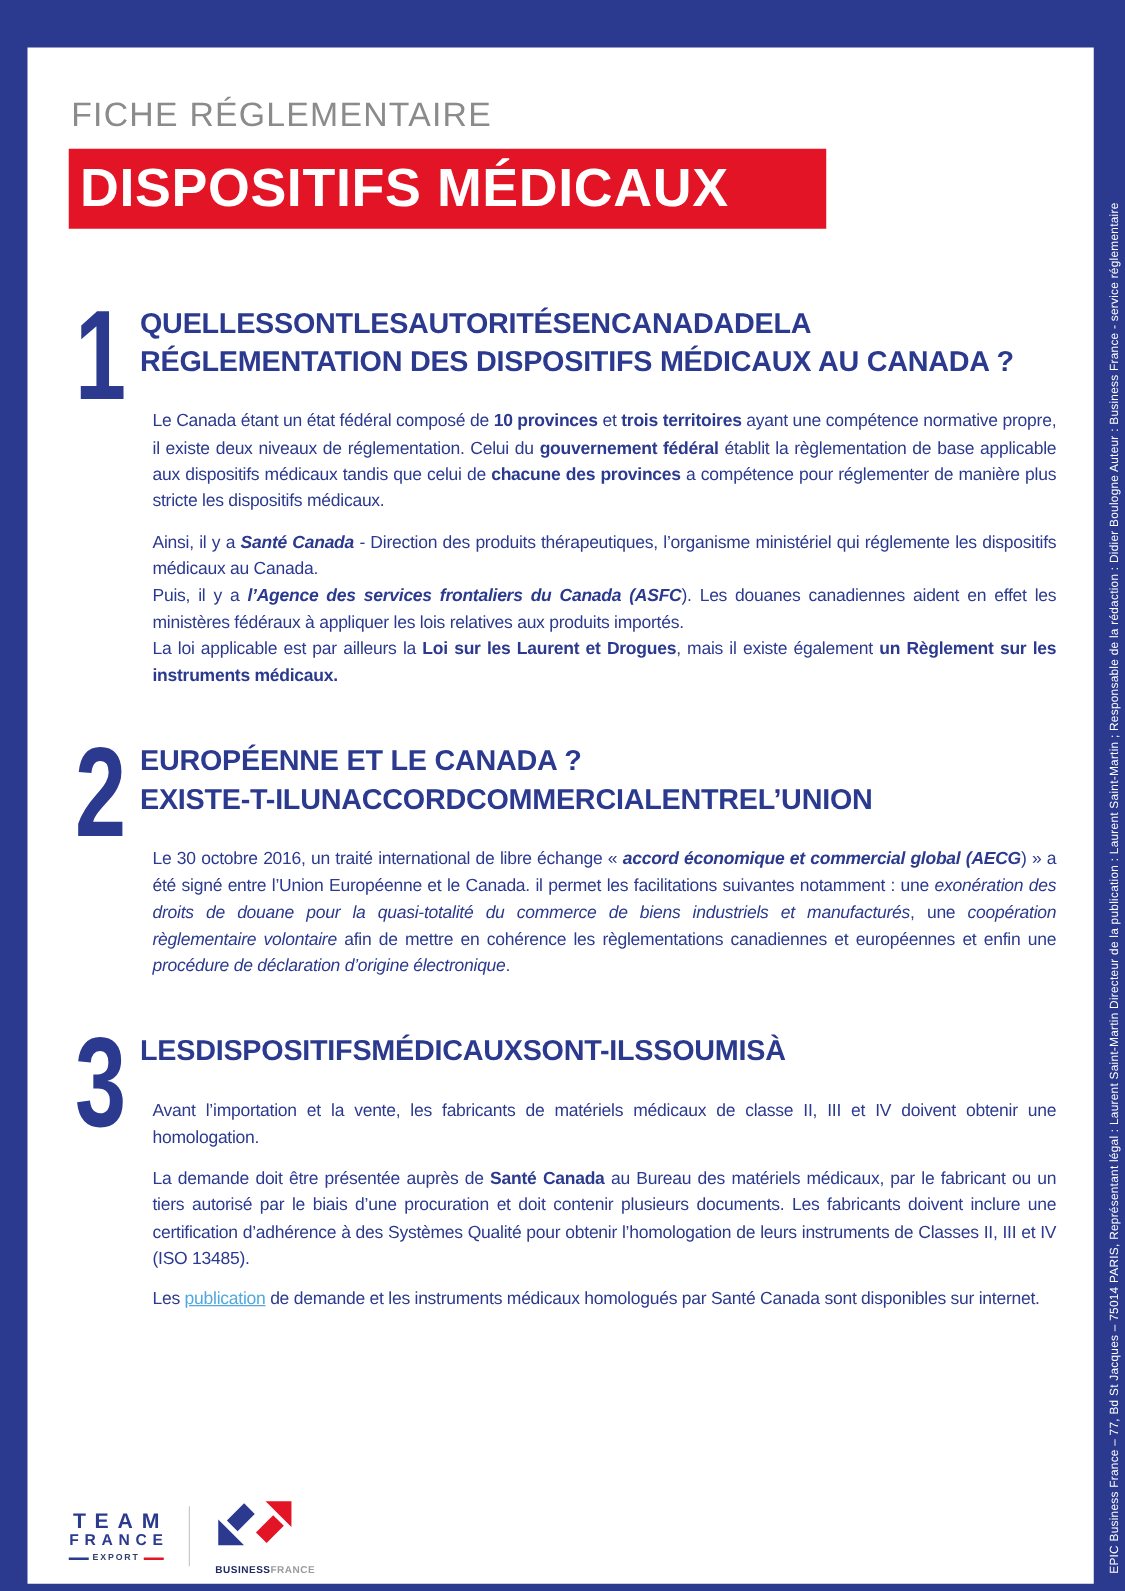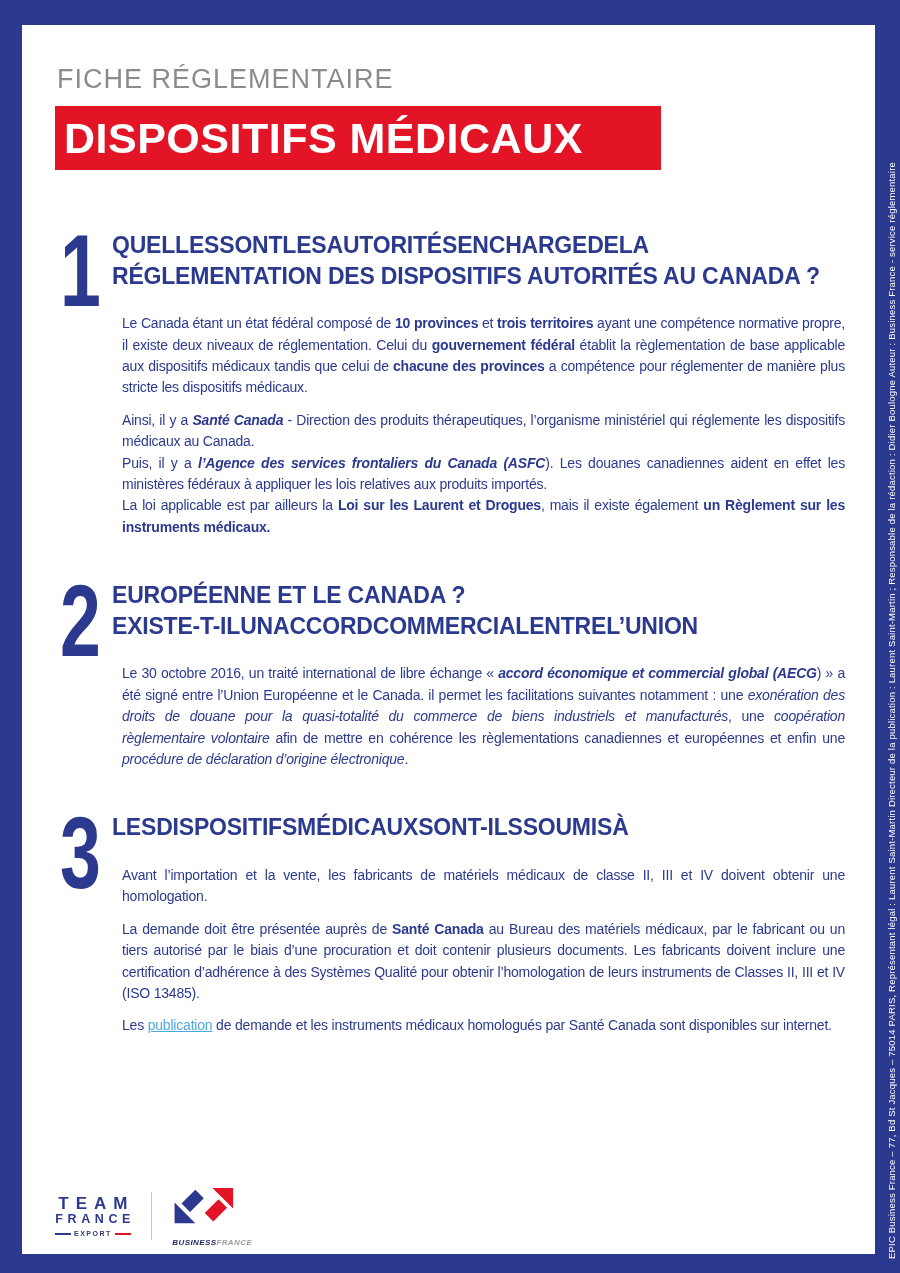--- a/index.html
+++ b/index.html
@@ -6,21 +6,21 @@
     --navy:#2b3a8f;
     --red:#e21425;
     --gray:#8b8b8b;
     --link:#4fa8e0;
     --lightgray:#9b9b9b;
   }
   *{box-sizing:border-box;}
   html,body{margin:0;padding:0;}
   body{font-family:"Liberation Sans", sans-serif;background:#fff;}
   .page{position:relative;width:900px;height:1273px;background:var(--navy);overflow:hidden;}
-  .content{position:absolute;top:25px;left:22px;width:853px;height:1229px;background:#ffffff;overflow:hidden;}
+  .content{position:absolute;top:38px;left:22px;width:853px;height:1229px;background:#ffffff;overflow:hidden;}
 
   
   .kicker{margin:39px 0 0 35px;font-size:27px;letter-spacing:1px;color:var(--gray);}
   .title-band{margin:11px 0 0 33px;width:606px;height:64px;background:var(--red);display:flex;align-items:center;text-align:right;}
   .title-band .title{margin-left:9px;font-size:43px;font-weight:bold;color:#ffffff;letter-spacing:.5px;white-space:nowrap;}
   .country{margin:16px 0 0 36px;font-size:46px;font-weight:bold;color:var(--red);letter-spacing:1px;line-height:1.05;}
 
   
   .sections{margin-top:60px;}
   .section{position:relative;margin:0 30px 42px 38px;padding-left:52px;}
@@ -43,21 +43,21 @@
   .tf-logo{display:flex;flex-direction:column;align-items:center;color:var(--navy);}
   .tf-team{font-size:17px;font-weight:bold;letter-spacing:7px;margin-right:-7px;line-height:1.05;}
   .tf-france{font-size:12.5px;font-weight:bold;letter-spacing:4.6px;margin-right:-4.6px;line-height:1.2;}
   .tf-export-row{display:flex;align-items:center;gap:3px;margin-top:3px;}
   .tf-export{font-size:7px;font-weight:bold;letter-spacing:1.5px;color:#313b6e;}
   .dash{display:inline-block;width:16px;height:1.6px;}
   .dash.blue{background:var(--navy);}
   .dash.red{background:var(--red);}
   .logo-divider{width:1.5px;height:48px;background:#c9c9c9;}
   .bf-logo{display:flex;flex-direction:column;align-items:flex-start;}
-  .bf-text{font-size:8px;letter-spacing:.4px;margin-top:11px;font-style:italic;}
+  .bf-text{font-size:8px;letter-spacing:.4px;margin-top:11px;}
   .bf-text .bf-bold{font-weight:bold;color:#1e2a63;}
   .bf-text .bf-light{color:#9b9b9b;font-weight:bold;}
 </style>
 </head>
 <body>
 
 <div class="page">
   <div class="content">
 
     <div class="kicker">FICHE RÉGLEMENTAIRE</div>
@@ -70,25 +70,25 @@
     <div class="sections" id="sections">
         <div class="section">
           <div class="section-number">1</div>
           <div class="section-heading">
             <div class="h-line justify">
               <span>QUELLES</span>
               <span>SONT</span>
               <span>LES</span>
               <span>AUTORITÉS</span>
               <span>EN</span>
-              <span>CHARGE</span>
+              <span>CANADA</span>
               <span>DE</span>
               <span>LA</span>
             </div>
-            <div class="h-line">RÉGLEMENTATION DES DISPOSITIFS AUTORITÉS AU CANADA ?</div>
+            <div class="h-line">RÉGLEMENTATION DES DISPOSITIFS MÉDICAUX AU CANADA ?</div>
           </div>
           <div class="section-body">
             <p class="para"><span>Le Canada étant un état fédéral composé de </span><span class="b">10 provinces</span><span> et </span><span class="b">trois territoires</span><span> ayant une compétence normative propre, il existe deux niveaux de réglementation. Celui du </span><span class="b">gouvernement fédéral</span><span> établit la règlementation de base applicable aux dispositifs médicaux tandis que celui de </span><span class="b">chacune des provinces</span><span> a compétence pour réglementer de manière plus stricte les dispositifs médicaux.</span></p>
             <p class="para gap"><span>Ainsi, il y a </span><span class="bi">Santé Canada</span><span> - Direction des produits thérapeutiques, l’organisme ministériel qui réglemente les dispositifs médicaux au Canada.</span></p>
             <p class="para"><span>Puis, il y a </span><span class="bi">l’Agence des services frontaliers du Canada (ASFC</span><span>). Les douanes canadiennes aident en effet les ministères fédéraux à appliquer les lois relatives aux produits importés.</span></p>
             <p class="para"><span>La loi applicable est par ailleurs la </span><span class="b">Loi sur les Laurent et Drogues</span><span>, mais il existe également </span><span class="b">un Règlement sur les instruments médicaux.</span></p>
           </div>
         </div>
         <div class="section">
           <div class="section-number">2</div>

